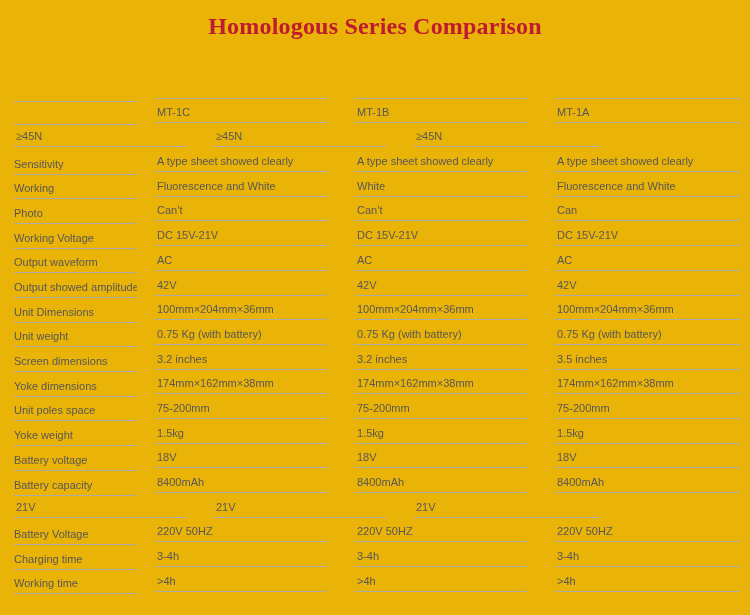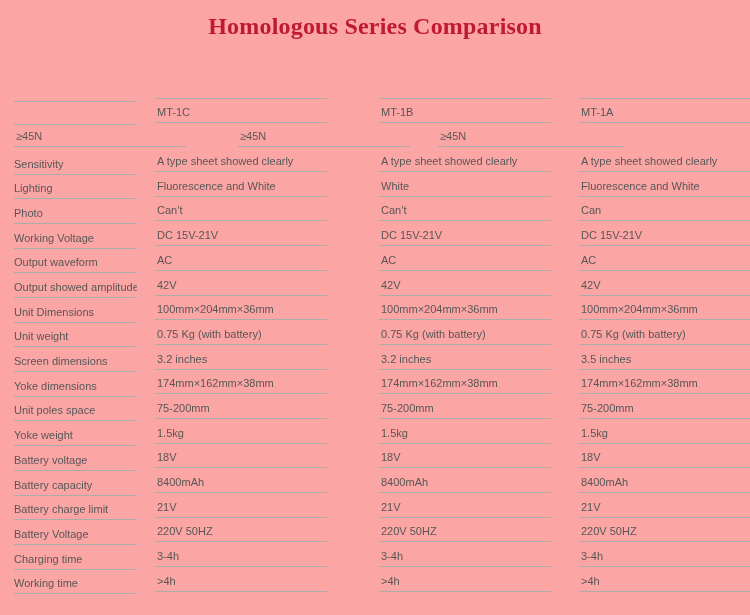--- a/index.html
+++ b/index.html
@@ -6,21 +6,21 @@
     --title-color: #be1a31;
     --text-color: #575757;
     --line-color: #ababab;
   }
   * { box-sizing: border-box; }
   html, body { margin: 0; padding: 0; background: #ffffff; }
   .page {
     position: relative;
     width: 750px;
     height: 615px;
-    background: #fca5a5;
+    background: #eab308;
     overflow: hidden;
     font-family: "Liberation Sans", sans-serif;
   }
   .title {
     position: absolute;
     top: 13px;
     left: 0;
     width: 100%;
     margin: 0;
     text-align: center;
@@ -46,21 +46,21 @@
     border-bottom: 1px solid var(--line-color);
     font-size: 11px;
     line-height: 12px;
     color: var(--text-color);
     white-space: nowrap;
     overflow: hidden;
   }
   .row.header .cell { border-top: 1px solid var(--line-color); }
   .c0 { width: 123px; margin-right: 18px; position: relative; top: 2.5px; }
   .c1 { width: 172px; margin-right: 28px; padding-left: 2px; }
-  .c2 { width: 172px; margin-right: 28px; padding-left: 2px; margin-left: 24px; }
+  .c2 { width: 172px; margin-right: 28px; padding-left: 2px; }
   .c3 { width: 185px; padding-left: 2px; text-align: right; }
 </style>
 </head>
 <body>
 
 <div class="page">
 
   <h1 class="title">Homologous Series Comparison</h1>
 
   <div class="table">
@@ -78,21 +78,21 @@
     </div>
 
     <div class="row">
       <div class="cell c0">Sensitivity</div>
       <div class="cell c1">A type sheet showed clearly</div>
       <div class="cell c2">A type sheet showed clearly</div>
       <div class="cell c3">A type sheet showed clearly</div>
     </div>
 
     <div class="row">
-      <div class="cell c0">Lighting</div>
+      <div class="cell c0">Working</div>
       <div class="cell c1">Fluorescence and White</div>
       <div class="cell c2">White</div>
       <div class="cell c3">Fluorescence and White</div>
     </div>
 
     <div class="row">
       <div class="cell c0">Photo</div>
       <div class="cell c1">Can’t</div>
       <div class="cell c2">Can’t</div>
       <div class="cell c3">Can</div>
@@ -169,21 +169,20 @@
     </div>
 
     <div class="row">
       <div class="cell c0">Battery capacity</div>
       <div class="cell c1">8400mAh</div>
       <div class="cell c2">8400mAh</div>
       <div class="cell c3">8400mAh</div>
     </div>
 
     <div class="row">
-      <div class="cell c0">Battery charge limit</div>
       <div class="cell c1">21V</div>
       <div class="cell c2">21V</div>
       <div class="cell c3">21V</div>
     </div>
 
     <div class="row">
       <div class="cell c0">Battery Voltage</div>
       <div class="cell c1">220V 50HZ</div>
       <div class="cell c2">220V 50HZ</div>
       <div class="cell c3">220V 50HZ</div>

